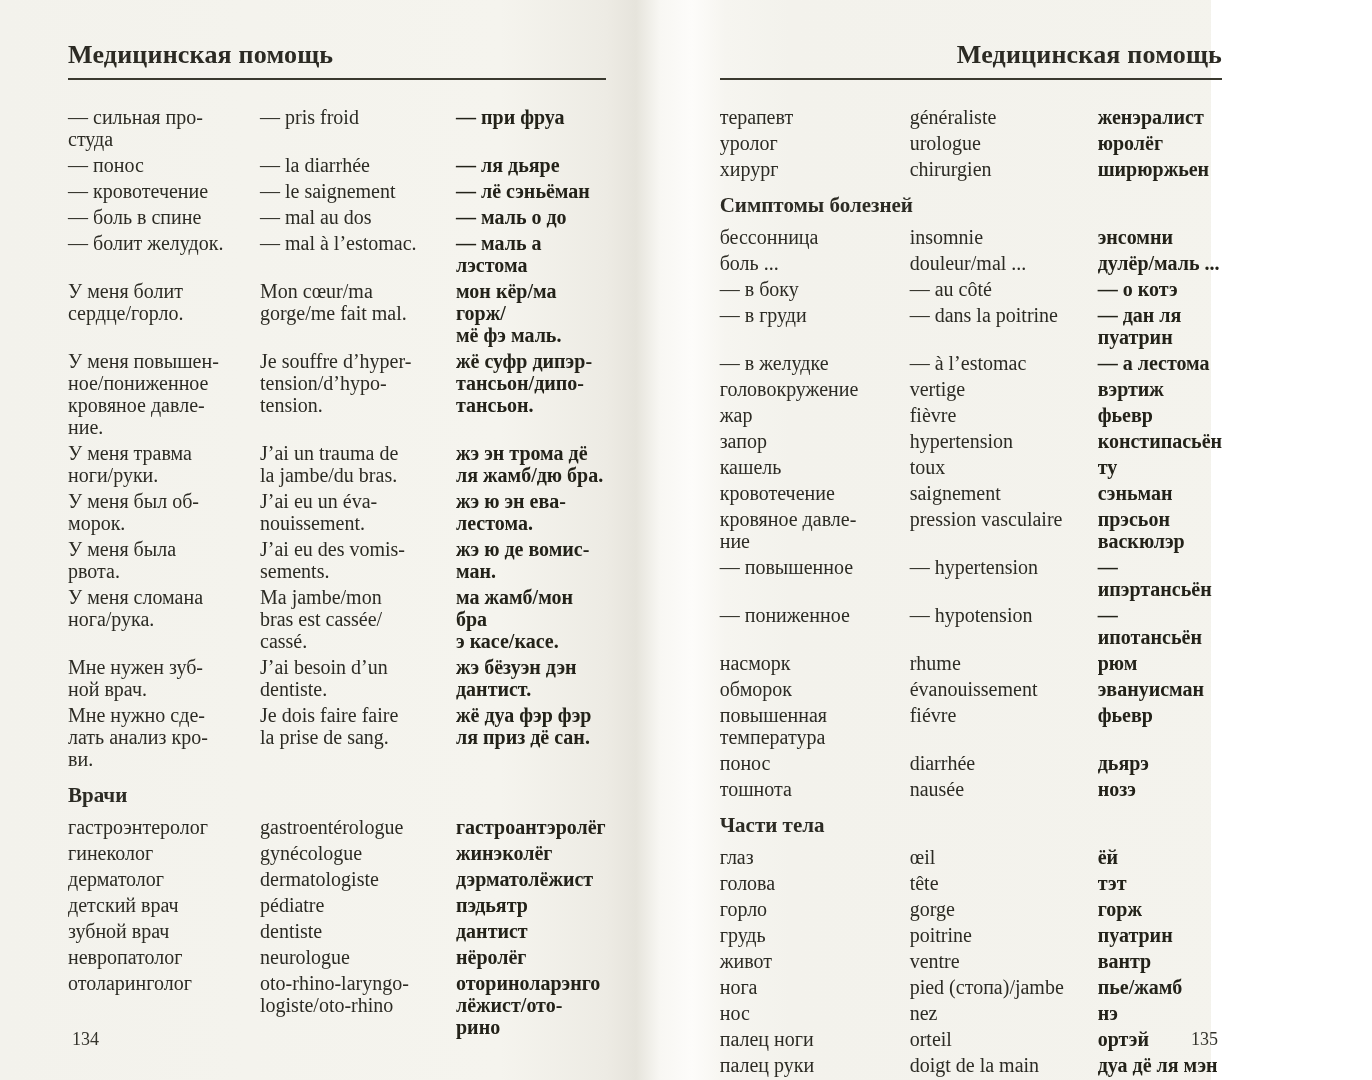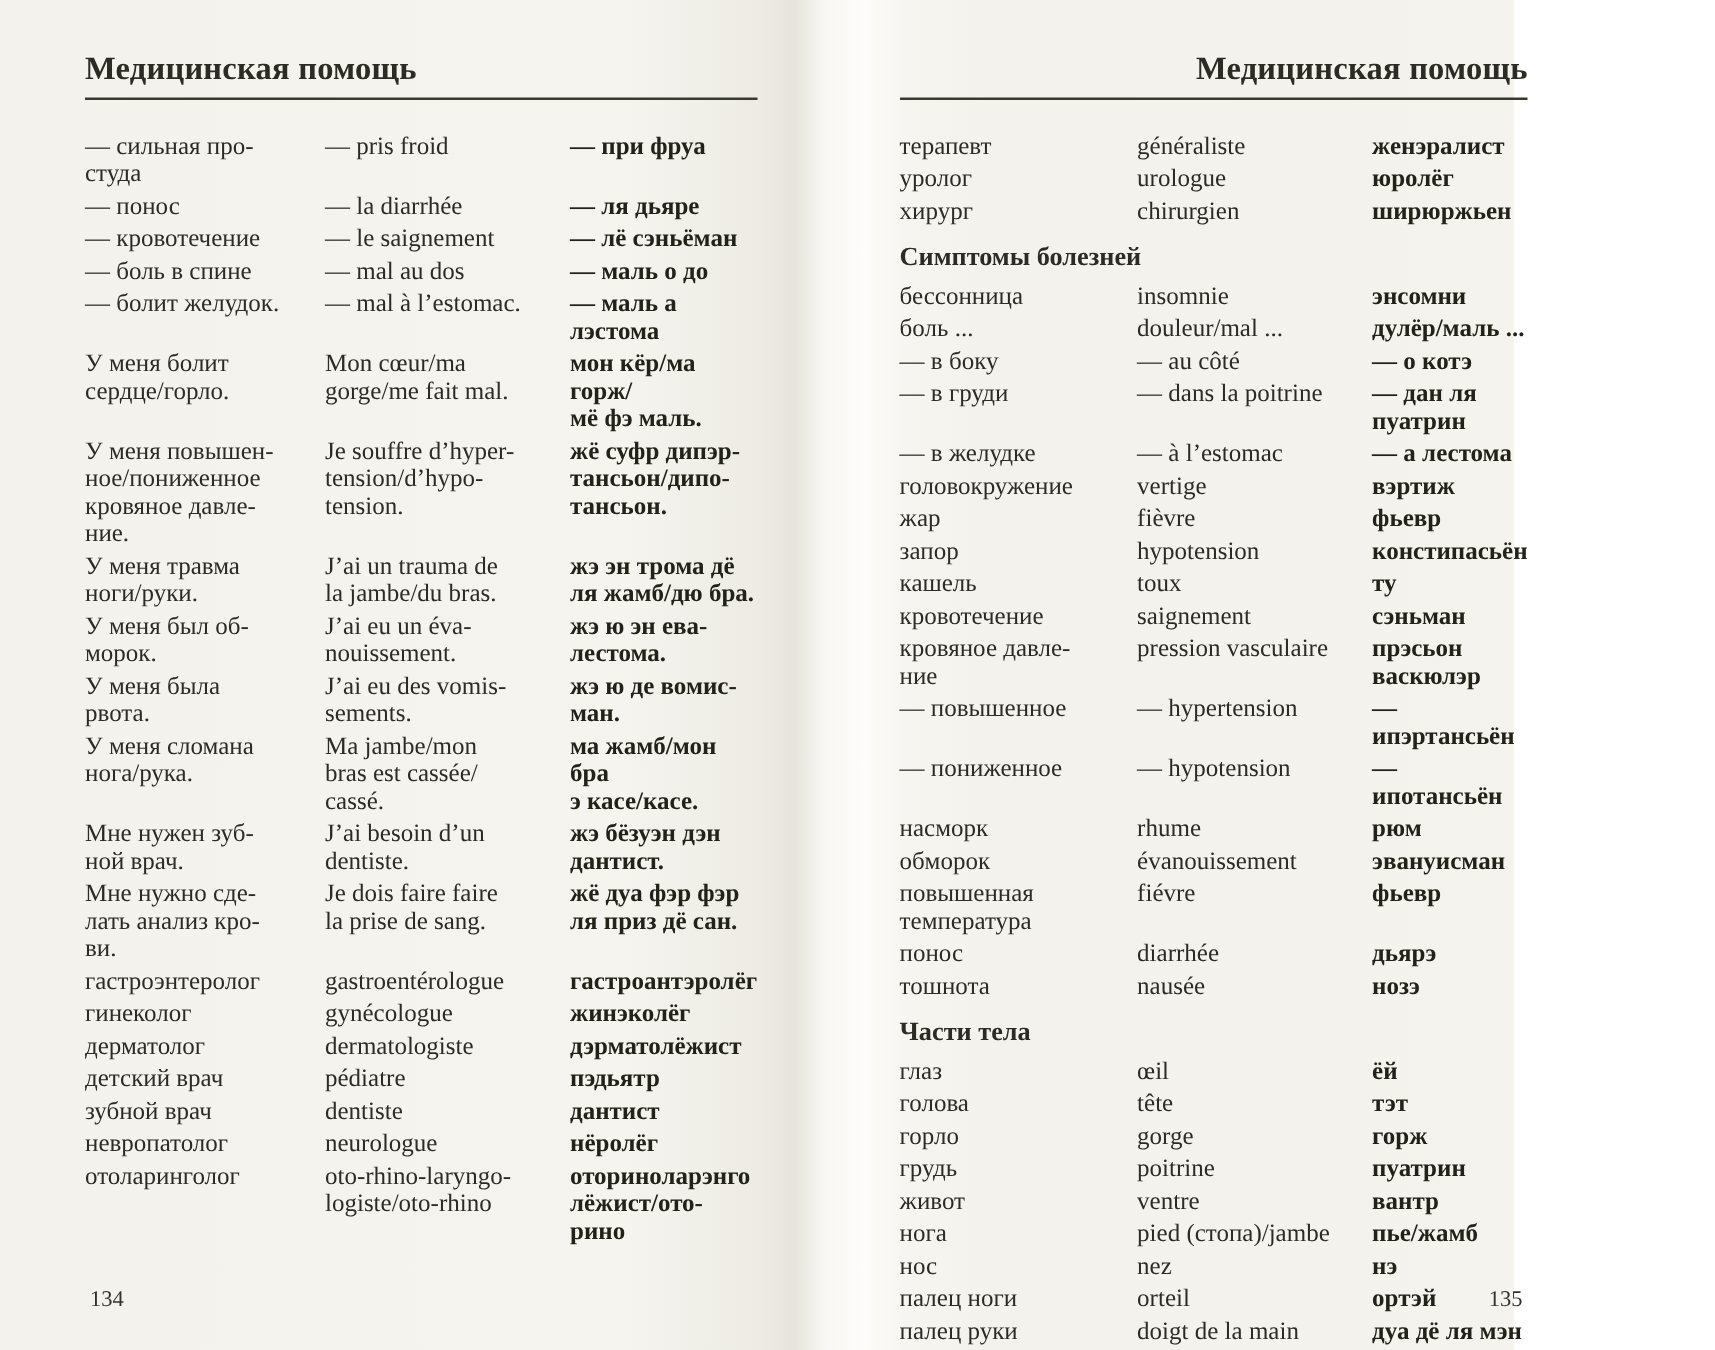--- a/index.html
+++ b/index.html
@@ -170,20 +170,21 @@
         </div>
         <div class="row">
           <div class="cell ru">Мне нужно сде-
 лать анализ кро-
 ви.</div>
           <div class="cell fr">Je dois faire faire
 la prise de sang.</div>
           <div class="cell tr">жё дуа фэр фэр
 ля приз дё сан.</div>
         </div>
+        <div class="section-heading">Врачи</div>
         <div class="row">
           <div class="cell ru">гастроэнтеролог</div>
           <div class="cell fr">gastroentérologue</div>
           <div class="cell tr">гастроантэролёг</div>
         </div>
         <div class="row">
           <div class="cell ru">гинеколог</div>
           <div class="cell fr">gynécologue</div>
           <div class="cell tr">жинэколёг</div>
         </div>
@@ -268,21 +269,21 @@
           <div class="cell fr">vertige</div>
           <div class="cell tr">вэртиж</div>
         </div>
         <div class="row">
           <div class="cell ru">жар</div>
           <div class="cell fr">fièvre</div>
           <div class="cell tr">фьевр</div>
         </div>
         <div class="row">
           <div class="cell ru">запор</div>
-          <div class="cell fr">hypotension</div>
+          <div class="cell fr">hypertension</div>
           <div class="cell tr">констипасьён</div>
         </div>
         <div class="row">
           <div class="cell ru">кашель</div>
           <div class="cell fr">toux</div>
           <div class="cell tr">ту</div>
         </div>
         <div class="row">
           <div class="cell ru">кровотечение</div>
           <div class="cell fr">saignement</div>

